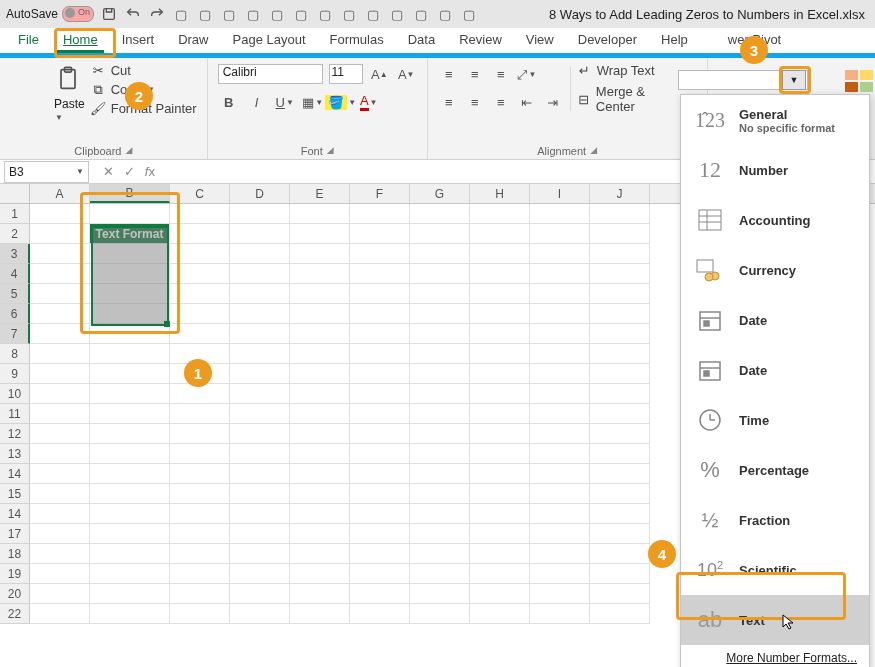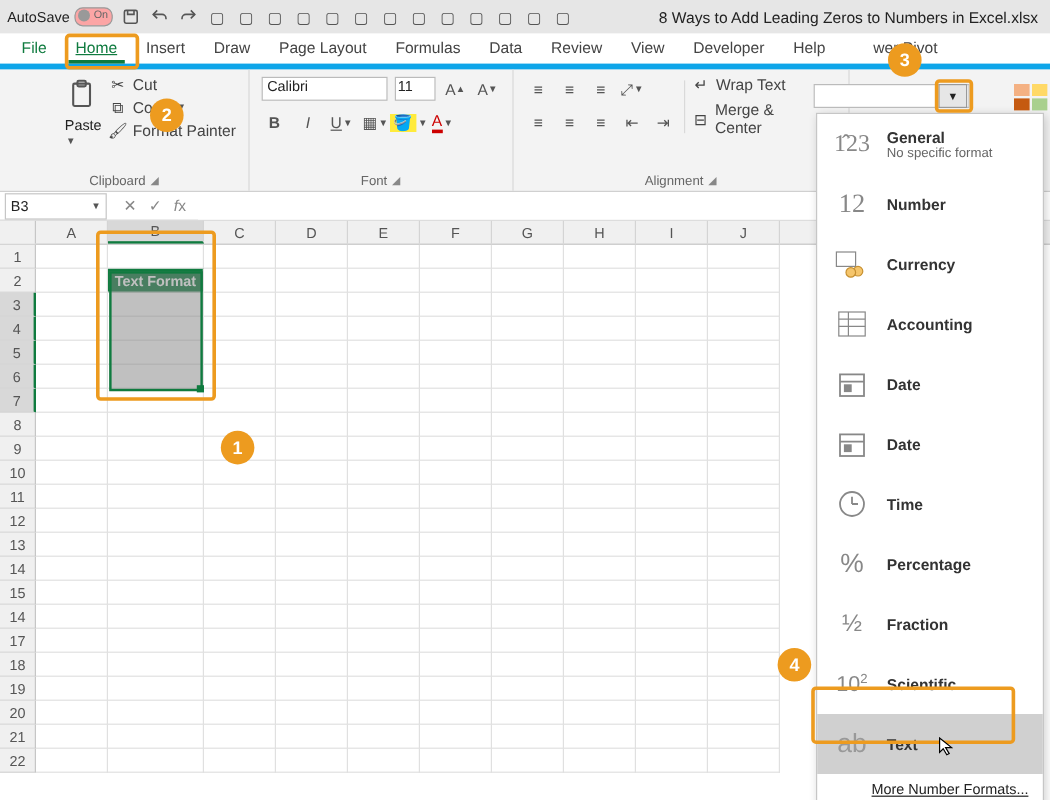--- a/index.html
+++ b/index.html
@@ -72,21 +72,21 @@
   .sel-range { position:absolute; left:91px; top:42px; width:78px; height:100px; background:rgba(130,130,130,0.5); border:2px solid #0f7b3f; }
   .sel-range::after { content:""; position:absolute; right:-3px; bottom:-3px; width:6px; height:6px; background:#0f7b3f; }
   .sel-highlight-box { position:absolute; left:80px; top:8px; width:100px; height:142px; border:3px solid #ed9b1f; border-radius:4px; pointer-events:none; }
 
   
   .format-panel { position:absolute; top:94px; left:680px; width:190px; background:#fff; border:1px solid #c6c6c6; box-shadow:2px 2px 8px rgba(0,0,0,0.2); }
   .format-item { display:flex; align-items:center; gap:12px; padding:11px 12px; cursor:pointer; }
   .format-item.highlight { background:#d0d0d0; }
   .fi-icon { width:34px; height:28px; display:flex; align-items:center; justify-content:center; color:#777; font-size:20px; }
   .fi-text { font-size:13px; font-weight:600; color:#333; }
-  .fi-sub { font-size:11px; font-weight:400; color:#666; }
+  .fi-sub { font-size:11px; font-weight:700; color:#666; }
   .format-footer { text-align:right; padding:6px 12px 8px; font-size:12px; text-decoration:underline; color:#222; }
   .text-highlight-box { position:absolute; border:3px solid #ed9b1f; border-radius:4px; pointer-events:none; }
   .fmt-trigger-box { position:absolute; top:66px; left:779px; width:32px; height:28px; border:3px solid #ed9b1f; border-radius:4px; pointer-events:none; z-index:60; }
   .fmt-input-wrap { position:absolute; top:70px; left:678px; width:130px; height:20px; background:#fff; border:1px solid #bbb; z-index:55; }
   .fmt-dd { position:absolute; top:70px; left:782px; width:24px; height:20px; background:#e6e6e6; border:1px solid #999; display:flex; align-items:center; justify-content:center; z-index:56; font-size:9px; }
   .styles-swatch { position:absolute; top:70px; left:845px; width:28px; height:32px; z-index:40; }
   .cursor { position:absolute; width:16px; height:16px; z-index:70; }
 </style>
 </head>
 <body>
@@ -551,33 +551,20 @@
         <div class="cell"></div>
         <div class="cell"></div>
         <div class="cell"></div>
         <div class="cell"></div>
         <div class="cell"></div>
         <div class="cell"></div>
         <div class="cell"></div>
         <div class="cell"></div>
       </div>
       <div class="row">
-        <div class="rh">21</div>
-        <div class="cell"></div>
-        <div class="cell" style="width: 80px;"></div>
-        <div class="cell"></div>
-        <div class="cell"></div>
-        <div class="cell"></div>
-        <div class="cell"></div>
-        <div class="cell"></div>
-        <div class="cell"></div>
-        <div class="cell"></div>
-        <div class="cell"></div>
-      </div>
-      <div class="row">
         <div class="rh">22</div>
         <div class="cell"></div>
         <div class="cell" style="width: 80px;"></div>
         <div class="cell"></div>
         <div class="cell"></div>
         <div class="cell"></div>
         <div class="cell"></div>
         <div class="cell"></div>
         <div class="cell"></div>
         <div class="cell"></div>
@@ -600,45 +587,45 @@
           <div class="fi-text">General</div>
           <div class="fi-sub">No specific format</div>
         </div>
       </div>
       <div class="format-item">
         <div class="fi-icon">
           <span style="font-family:serif;color:#888;font-size:22px">12</span>
         </div>
         <div>
           <div class="fi-text">Number</div>
-        </div>
-      </div>
-      <div class="format-item">
-        <div class="fi-icon">
-          <svg width="30" height="24" viewBox="0 0 30 24">
-            <rect x="2" y="2" width="16" height="12" fill="none" stroke="#888"></rect>
-            <circle cx="20" cy="18" r="4" fill="#f5c56b" stroke="#c79030"></circle>
-            <circle cx="14" cy="19" r="4" fill="#f5c56b" stroke="#c79030"></circle>
-          </svg>
-        </div>
-        <div>
-          <div class="fi-text">Currency</div>
         </div>
       </div>
       <div class="format-item">
         <div class="fi-icon">
           <svg width="26" height="24" viewBox="0 0 26 24" fill="none" stroke="#888">
             <rect x="2" y="2" width="22" height="20"></rect>
             <line x1="2" y1="8" x2="24" y2="8"></line>
             <line x1="2" y1="14" x2="24" y2="14"></line>
             <line x1="10" y1="2" x2="10" y2="22"></line>
           </svg>
         </div>
         <div>
           <div class="fi-text">Accounting</div>
+        </div>
+      </div>
+      <div class="format-item">
+        <div class="fi-icon">
+          <svg width="30" height="24" viewBox="0 0 30 24">
+            <rect x="2" y="2" width="16" height="12" fill="none" stroke="#888"></rect>
+            <circle cx="20" cy="18" r="4" fill="#f5c56b" stroke="#c79030"></circle>
+            <circle cx="14" cy="19" r="4" fill="#f5c56b" stroke="#c79030"></circle>
+          </svg>
+        </div>
+        <div>
+          <div class="fi-text">Currency</div>
         </div>
       </div>
       <div class="format-item">
         <div class="fi-icon">
           <svg width="26" height="24" viewBox="0 0 26 24" fill="none" stroke="#888" stroke-width="1.5">
             <rect x="3" y="4" width="20" height="18"></rect>
             <line x1="3" y1="10" x2="23" y2="10"></line>
             <rect x="7" y="13" width="5" height="5" fill="#888"></rect>
           </svg>
         </div>

